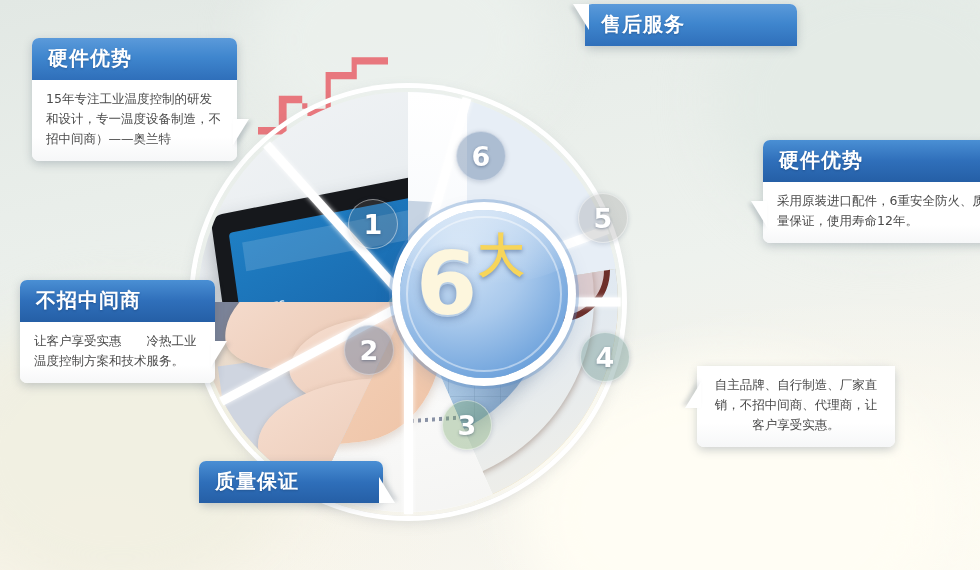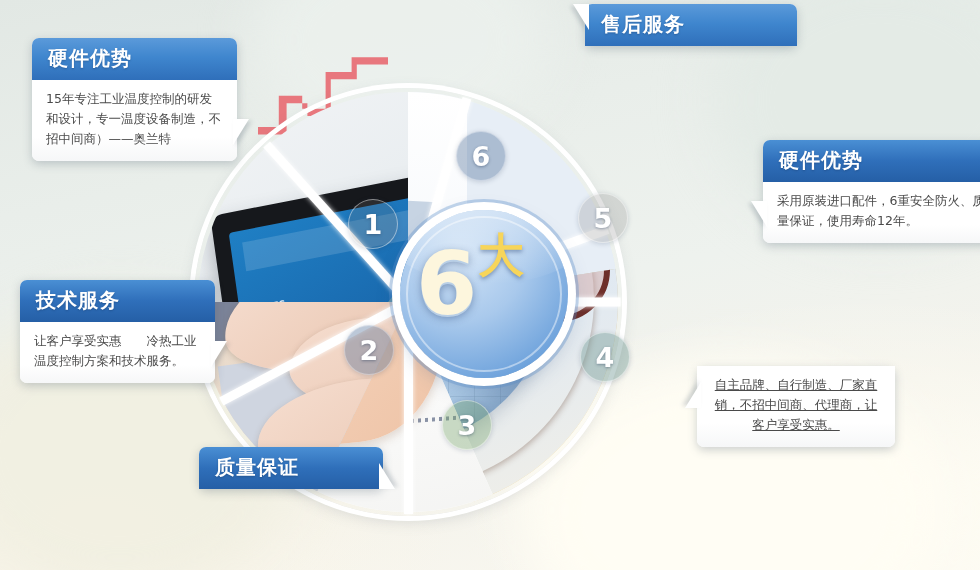--- a/index.html
+++ b/index.html
@@ -246,37 +246,37 @@
   }
   .card .hdr.hdr-dark{
     background:linear-gradient(180deg,#4a8fd4 0%,#2f6fba 50%,#255fa6 100%);
   }
   .card .body{
     color:#4a4a4a;font-size:12.5px;line-height:20px;
     padding:9px 14px 12px 14px;
     background:linear-gradient(180deg,#ffffff 0%,#ffffff 70%,#f6f7f8 100%);
     border-radius:0 0 7px 7px;
   }
-  .card .body.center{text-align:center;text-decoration:underline;}
+  .card .body.center{text-align:center;}
   
   .tail{position:absolute;width:0;height:0;}
   .tail-br{border-left:16px solid #ffffff;border-bottom:26px solid transparent;right:-12px;bottom:16px;
            filter:drop-shadow(3px 2px 2px rgba(70,85,105,.22));}
   .tail-bl{border-right:16px solid #ffffff;border-bottom:26px solid transparent;left:-12px;bottom:16px;
            filter:drop-shadow(-3px 2px 2px rgba(70,85,105,.22));}
   .tail-tr{border-left:16px solid #ffffff;border-top:26px solid transparent;right:-12px;top:16px;
            filter:drop-shadow(3px -2px 2px rgba(70,85,105,.22));}
   .tail-tl{border-right:16px solid #ffffff;border-top:26px solid transparent;left:-12px;top:16px;
            filter:drop-shadow(-3px -2px 2px rgba(70,85,105,.22));}
 
   #card1{left:32px;top:38px;width:205px;}
   #card6{left:585px;top:4px;width:212px;}
   #card5{left:763px;top:140px;width:242px;}
   #card4{left:697px;top:366px;width:198px;}
-  #card3{left:199px;top:447px;width:184px;}
+  #card3{left:199px;top:461px;width:184px;}
   #card2{left:20px;top:280px;width:195px;}
 
   
   .squiggle{position:absolute;left:258px;top:48px;width:130px;height:92px;
     clip-path:polygon(0 86%,16% 86%,16% 52%,34% 52%,34% 66%,52% 66%,52% 26%,72% 26%,72% 10%,100% 10%,
                       100% 18%,76% 18%,76% 34%,56% 34%,56% 74%,38% 74%,38% 60%,22% 60%,22% 94%,0 94%);
     background:#e8626a;opacity:.85;}
 </style>
 </head>
 <body>
@@ -437,18 +437,18 @@
     <div class="body center">自主品牌、自行制造、厂家直销，不招中间商、代理商，让客户享受实惠。</div>
     <div class="tail tail-tl"></div>
   </div>
 
   <div class="card" id="card3">
     <div class="hdr hdr-dark">质量保证</div>
     <div class="tail tail-tr"></div>
   </div>
 
   <div class="card" id="card2">
-    <div class="hdr hdr-dark">技术服务</div>
+    <div class="hdr hdr-dark">不招中间商</div>
     <div class="body">让客户享受实惠　　冷热工业温度控制方案和技术服务。</div>
     <div class="tail tail-br"></div>
   </div>
 
 </div>
 
 </body></html>

